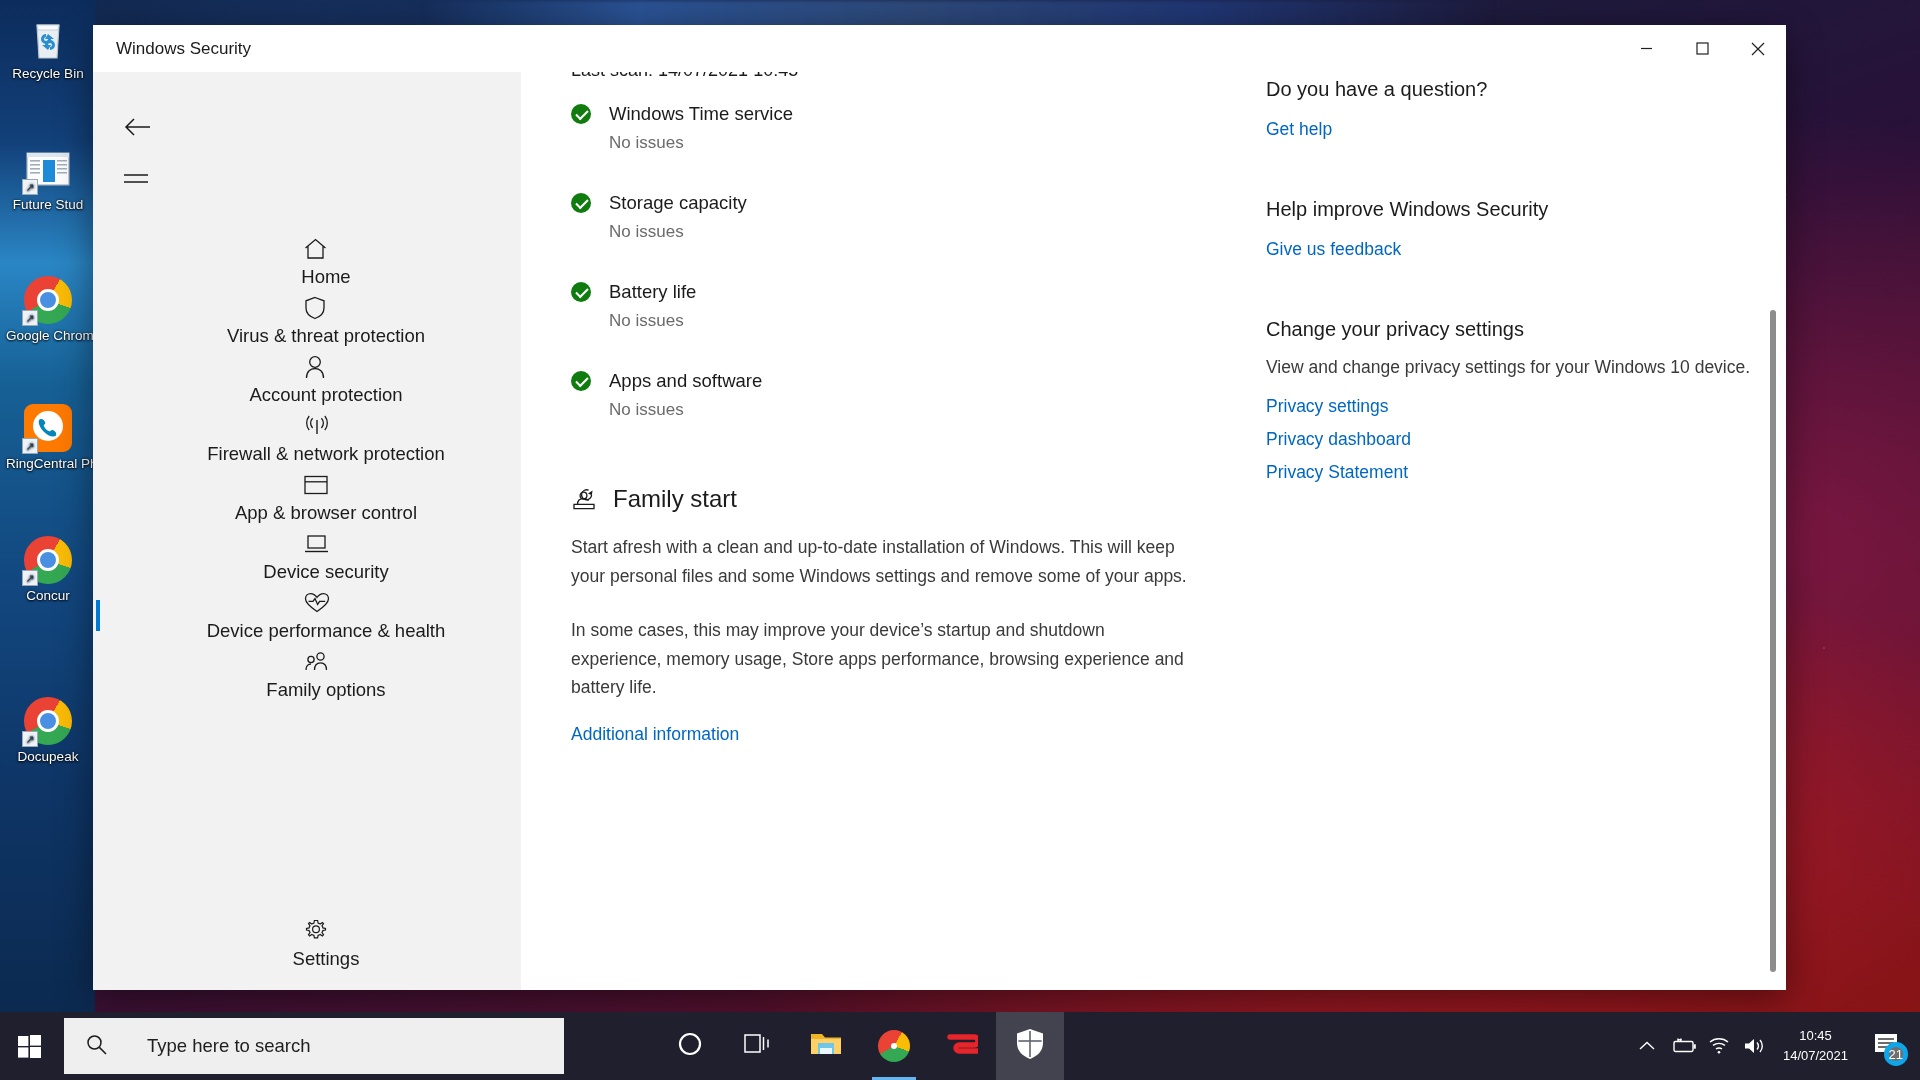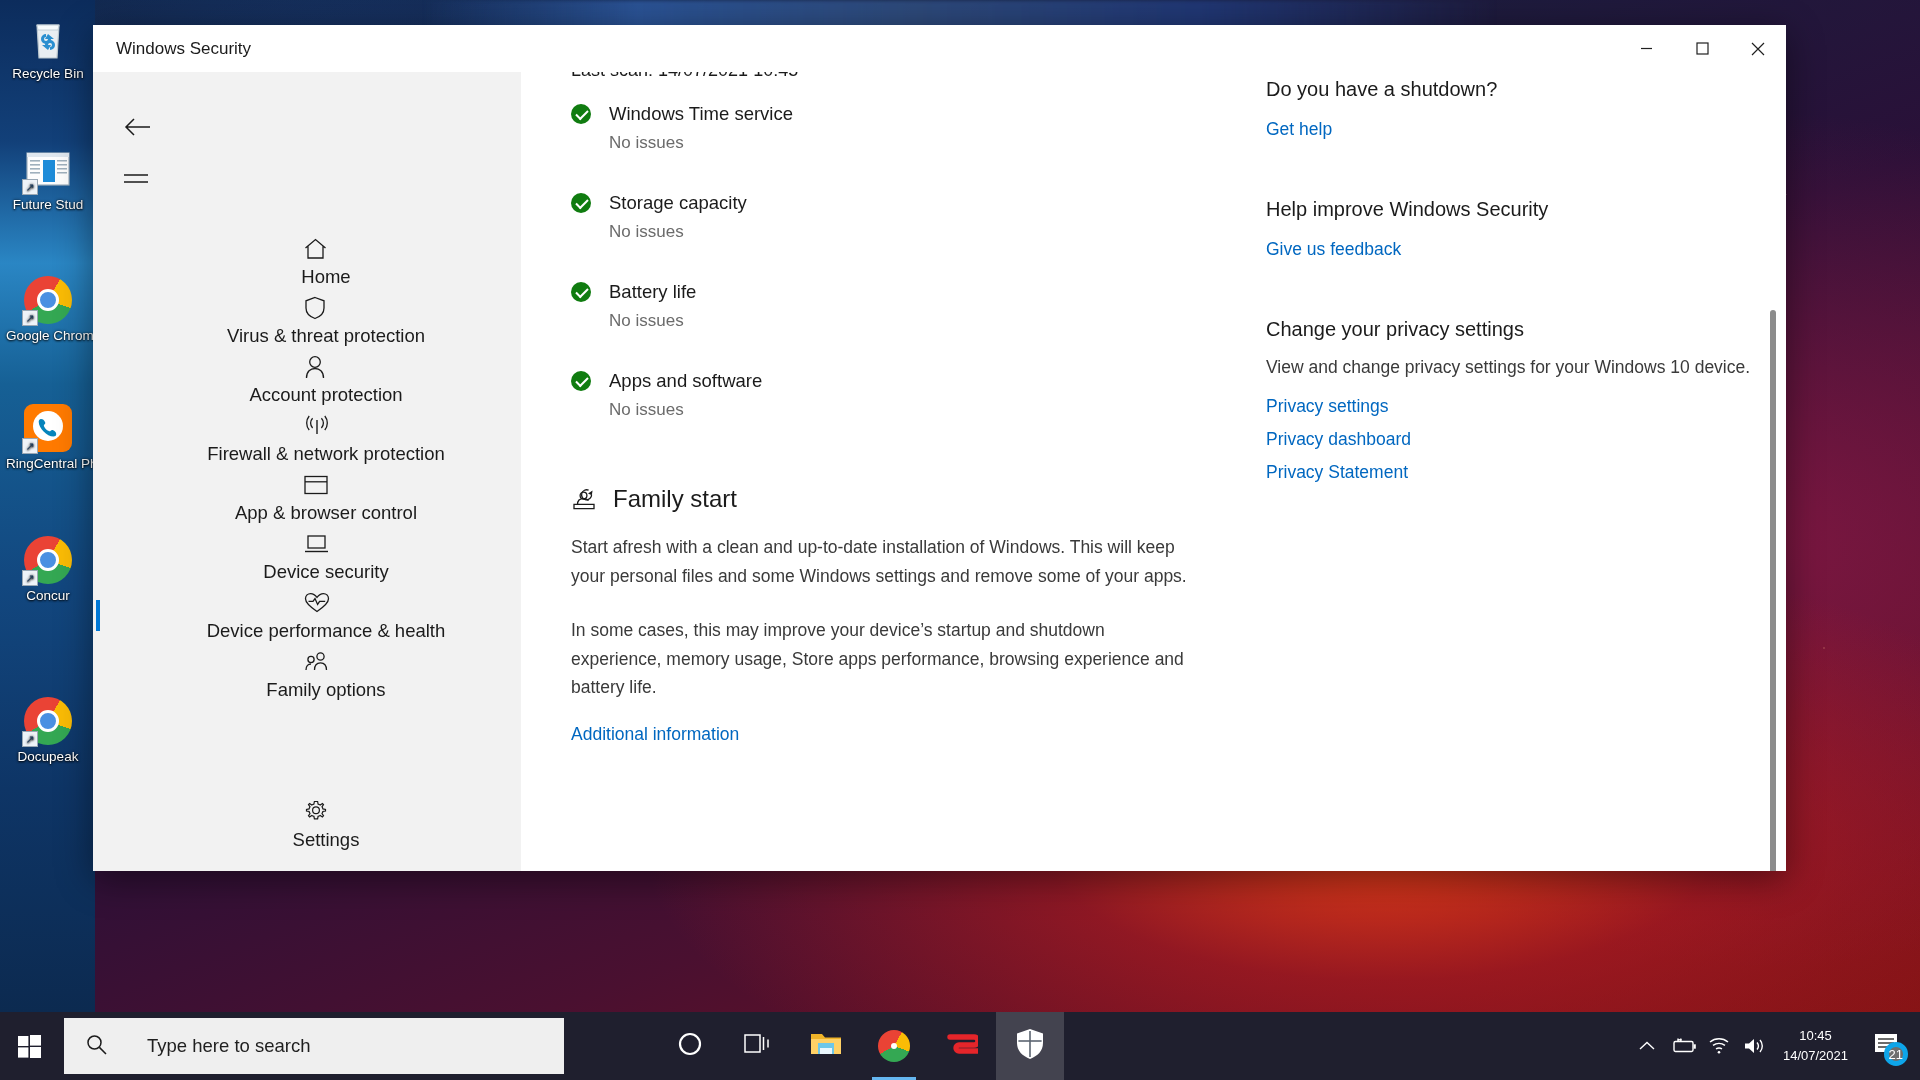--- a/index.html
+++ b/index.html
@@ -56,21 +56,21 @@
     font-size:11px; color:#1b3a5c; line-height:1;
   }
   .chrome-ball { width:48px;height:48px;border-radius:50%;
     background: conic-gradient(from -90deg, #ea4335 0deg 120deg, #fbbc05 120deg 200deg, #34a853 200deg 330deg, #ea4335 330deg 360deg);
     position:relative; }
   .chrome-ball::after{ content:""; position:absolute; inset:13px; border-radius:50%;
     background:#4a90e2; border:3px solid #fff; }
 
   
   #win {
-    position: absolute; left: 93px; top: 25px; width: 1693px; height: 846px;
+    position: absolute; left: 93px; top: 25px; width: 1693px; height: 965px;
     background: #d946ef; box-shadow: 0 8px 34px rgba(0,0,0,.45);
     display: flex; flex-direction: column;
   }
   #titlebar {
     height: 47px; background: #fff; display: flex; align-items: center;
     flex: 0 0 47px;
   }
   #titlebar .title { margin-left: 23px; font-size: 17px; color: #1b1b1b; }
   #titlebar .spacer { flex: 1 1 auto; }
   .winbtn {
@@ -449,21 +449,21 @@
 
         <p class="para">Start afresh with a clean and up-to-date installation of Windows. This will keep your personal files and some Windows settings and remove some of your apps.</p>
         <p class="para" style="margin-bottom:22px;">In some cases, this may improve your device’s startup and shutdown experience, memory usage, Store apps performance, browsing experience and battery life.</p>
 
         <a class="link">Additional information</a>
       </div>
 
       <div id="sidecol">
 
         <div class="side-block">
-          <div class="side-h">Do you have a shutdown?</div>
+          <div class="side-h">Do you have a question?</div>
           <div class="side-link-row"><a class="link">Get help</a></div>
         </div>
 
         <div class="side-block">
           <div class="side-h">Help improve Windows Security</div>
           <div class="side-link-row"><a class="link">Give us feedback</a></div>
         </div>
 
         <div class="side-block">
           <div class="side-h">Change your privacy settings</div>

